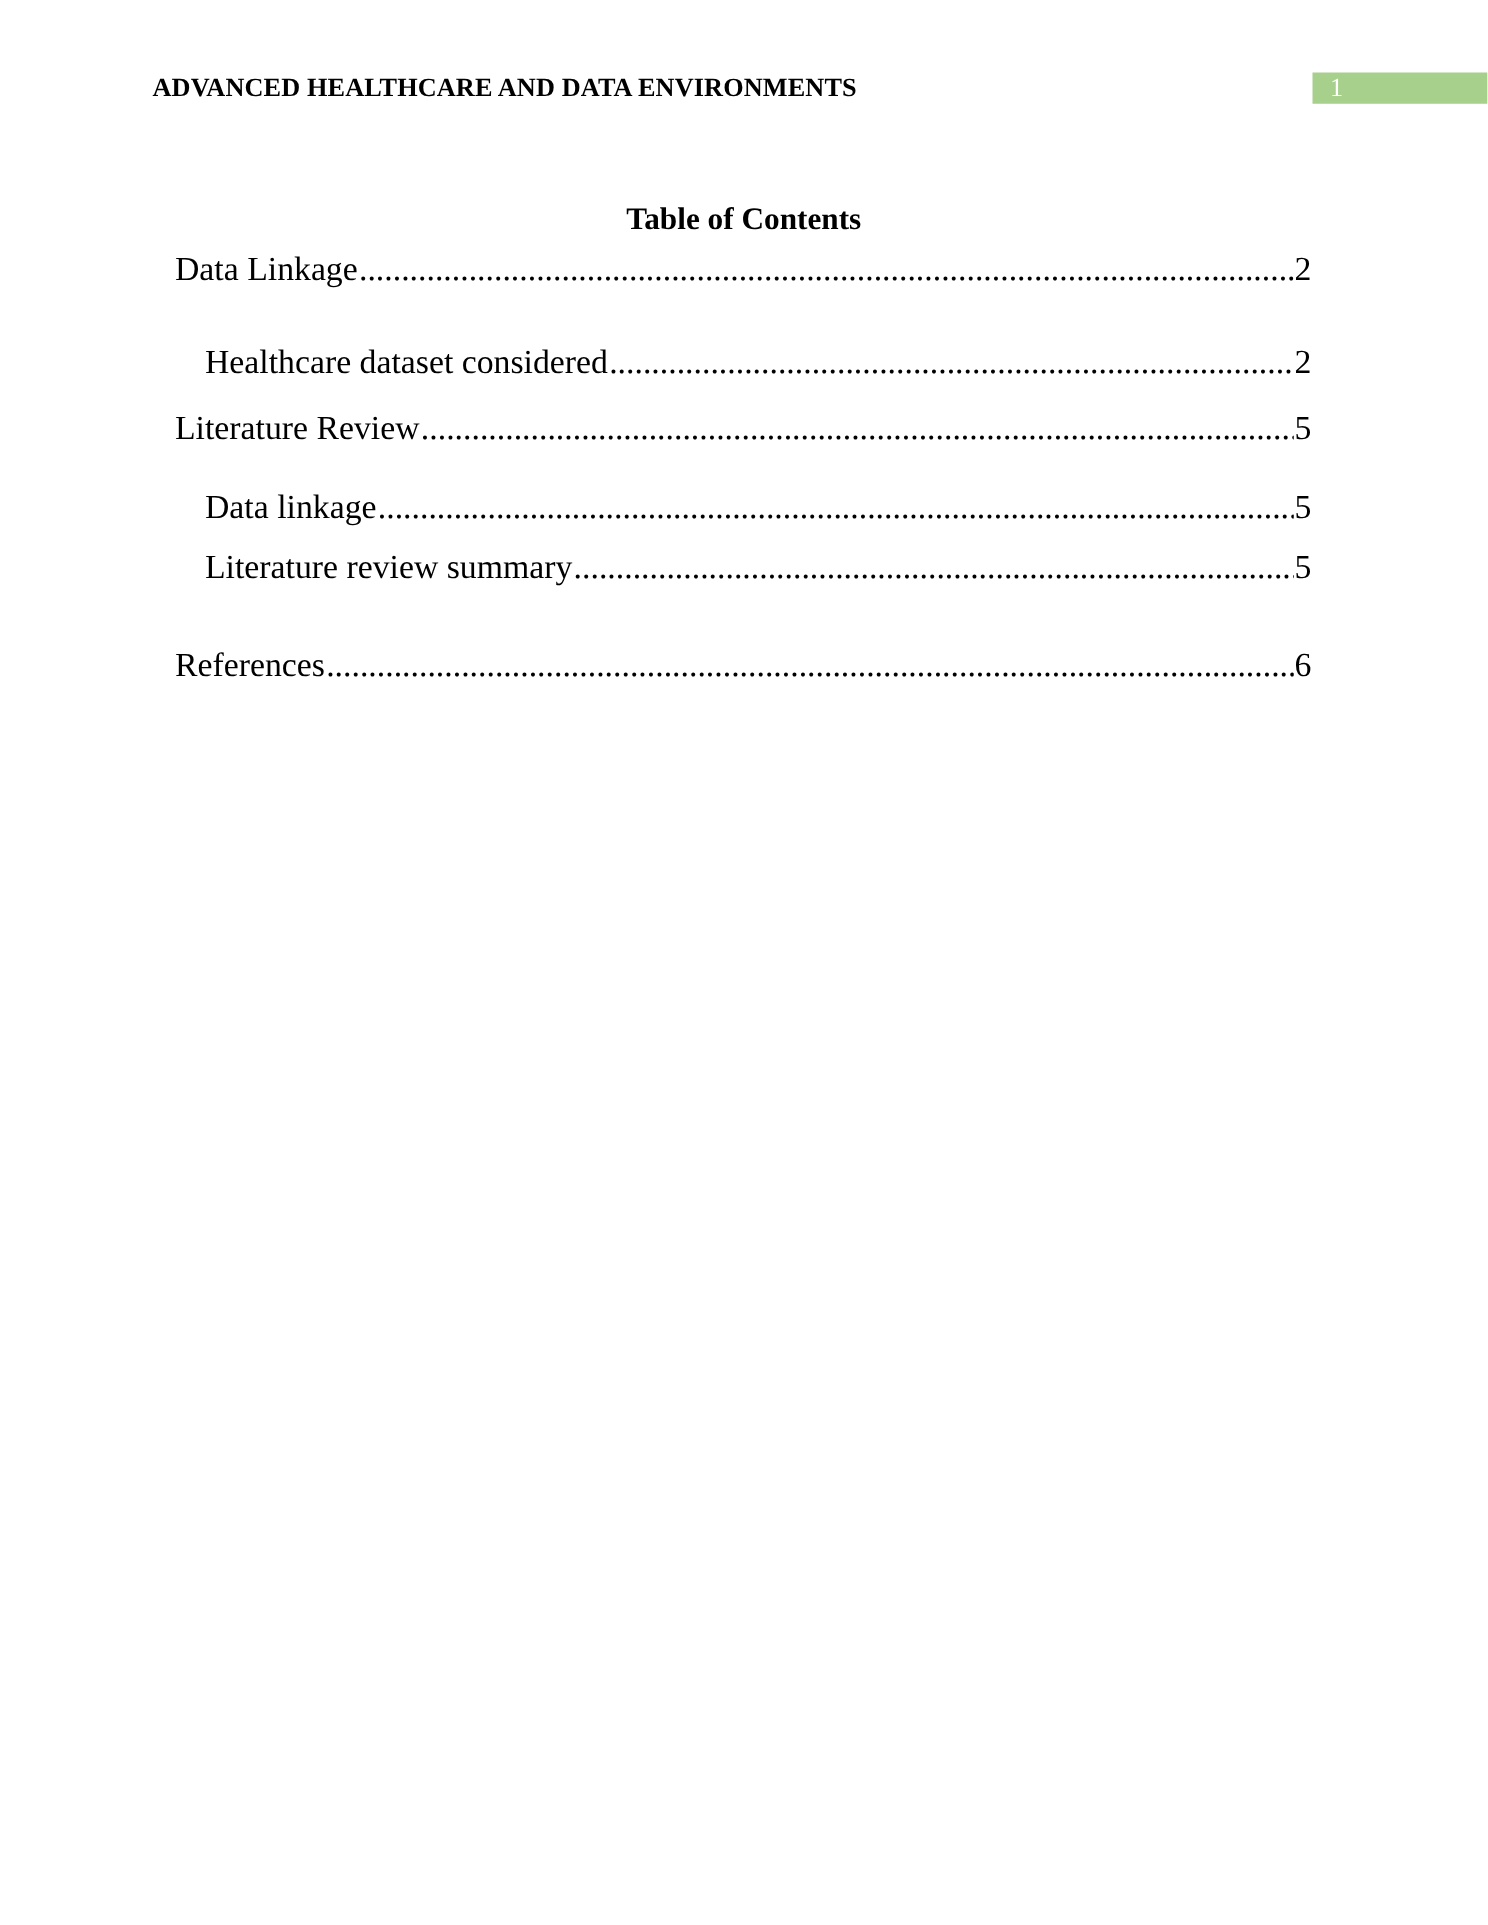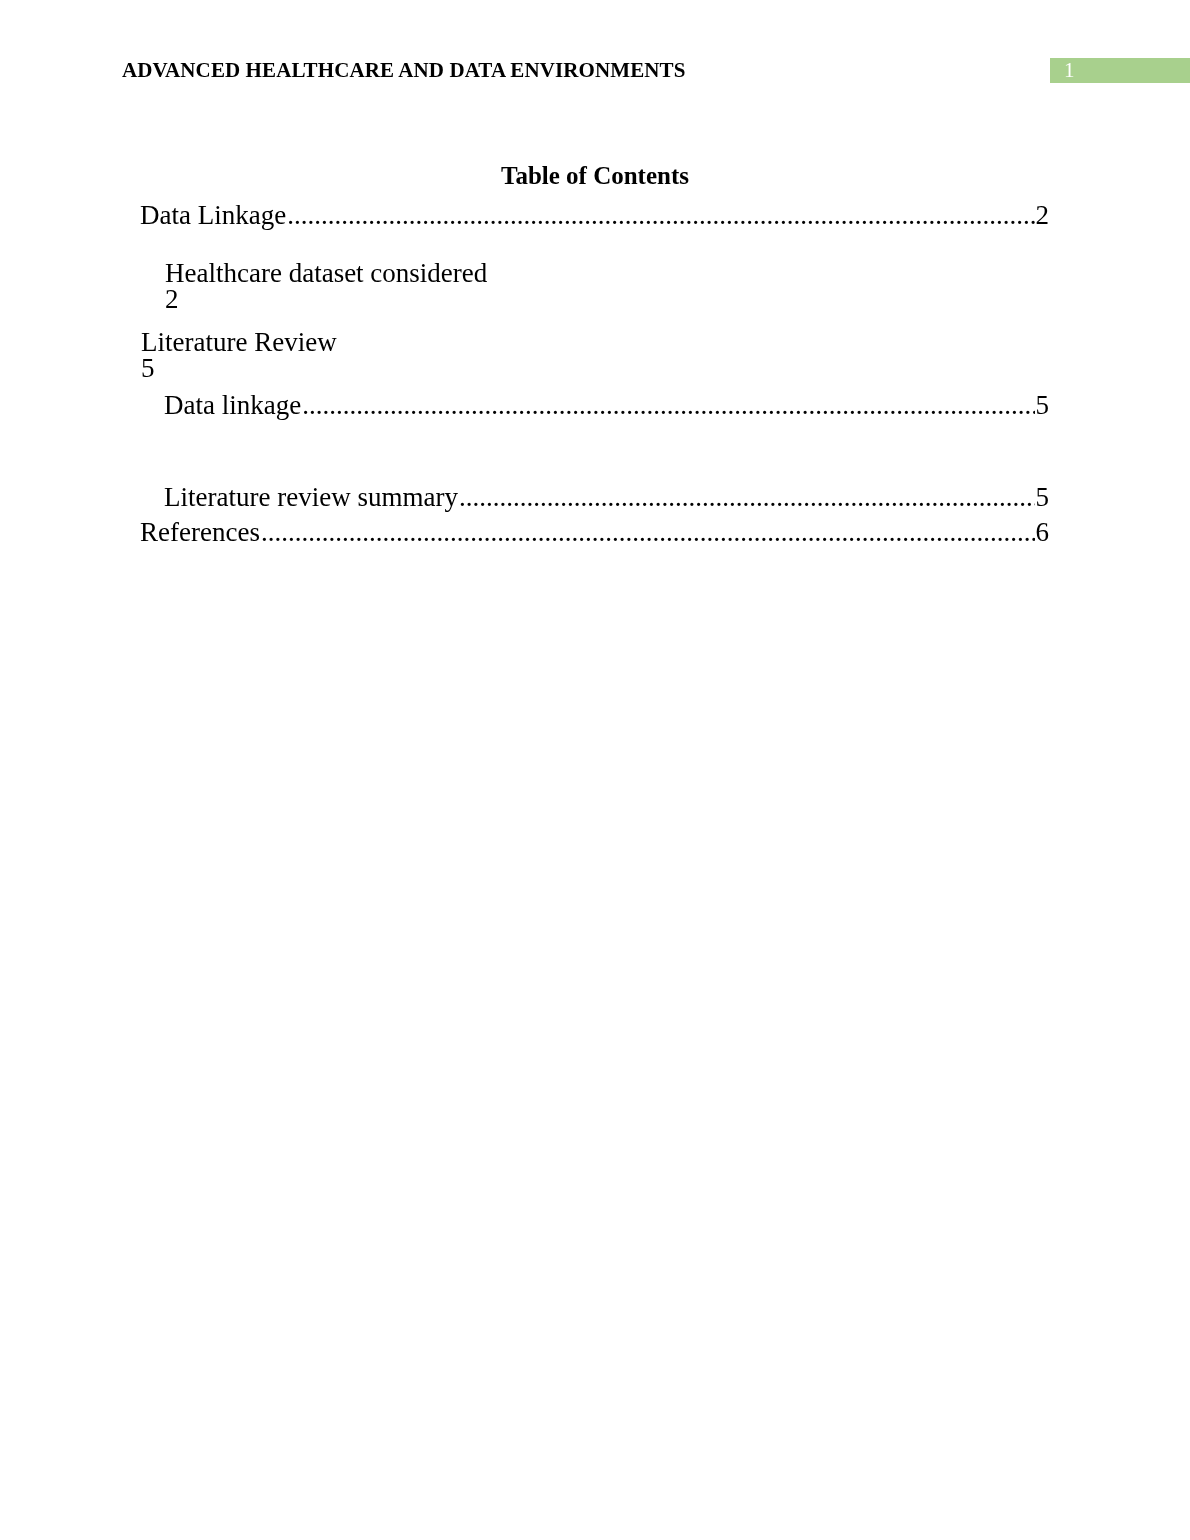--- a/index.html
+++ b/index.html
@@ -29,36 +29,36 @@
 </div>
 
 <div class="toc-title">Table of Contents</div>
 
 <div>
   <div class="toc-entry" style="top:202px;">
     <span class="toc-label">Data Linkage</span>
     <span class="toc-leader"></span>
     <span class="toc-page">2</span>
   </div>
-  <div class="toc-entry level2" style="top:260px;flex-direction:column;">
+  <div class="toc-entry level2" style="top:276px;">
     <span class="toc-label">Healthcare dataset considered</span>
     <span class="toc-leader"></span>
     <span class="toc-page">2</span>
   </div>
-  <div class="toc-entry" style="top:329px;flex-direction:column;">
+  <div class="toc-entry" style="top:329px;">
     <span class="toc-label">Literature Review</span>
     <span class="toc-leader"></span>
     <span class="toc-page">5</span>
   </div>
   <div class="toc-entry level2" style="top:392px;">
     <span class="toc-label">Data linkage</span>
     <span class="toc-leader"></span>
     <span class="toc-page">5</span>
   </div>
-  <div class="toc-entry level2" style="top:484px;">
+  <div class="toc-entry level2" style="top:440px;">
     <span class="toc-label">Literature review summary</span>
     <span class="toc-leader"></span>
     <span class="toc-page">5</span>
   </div>
   <div class="toc-entry" style="top:519px;">
     <span class="toc-label">References</span>
     <span class="toc-leader"></span>
     <span class="toc-page">6</span>
   </div>
 </div>

